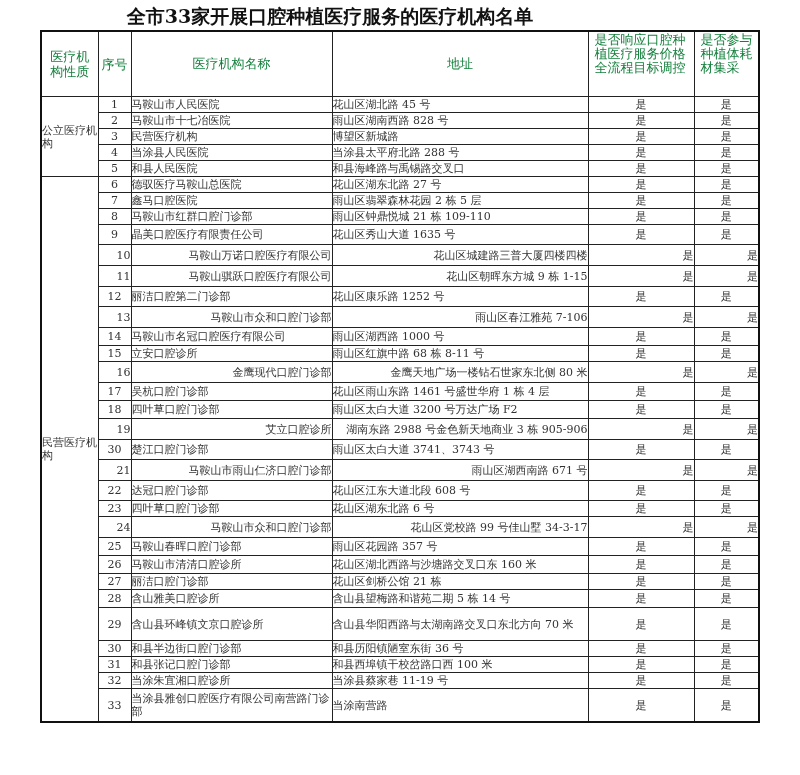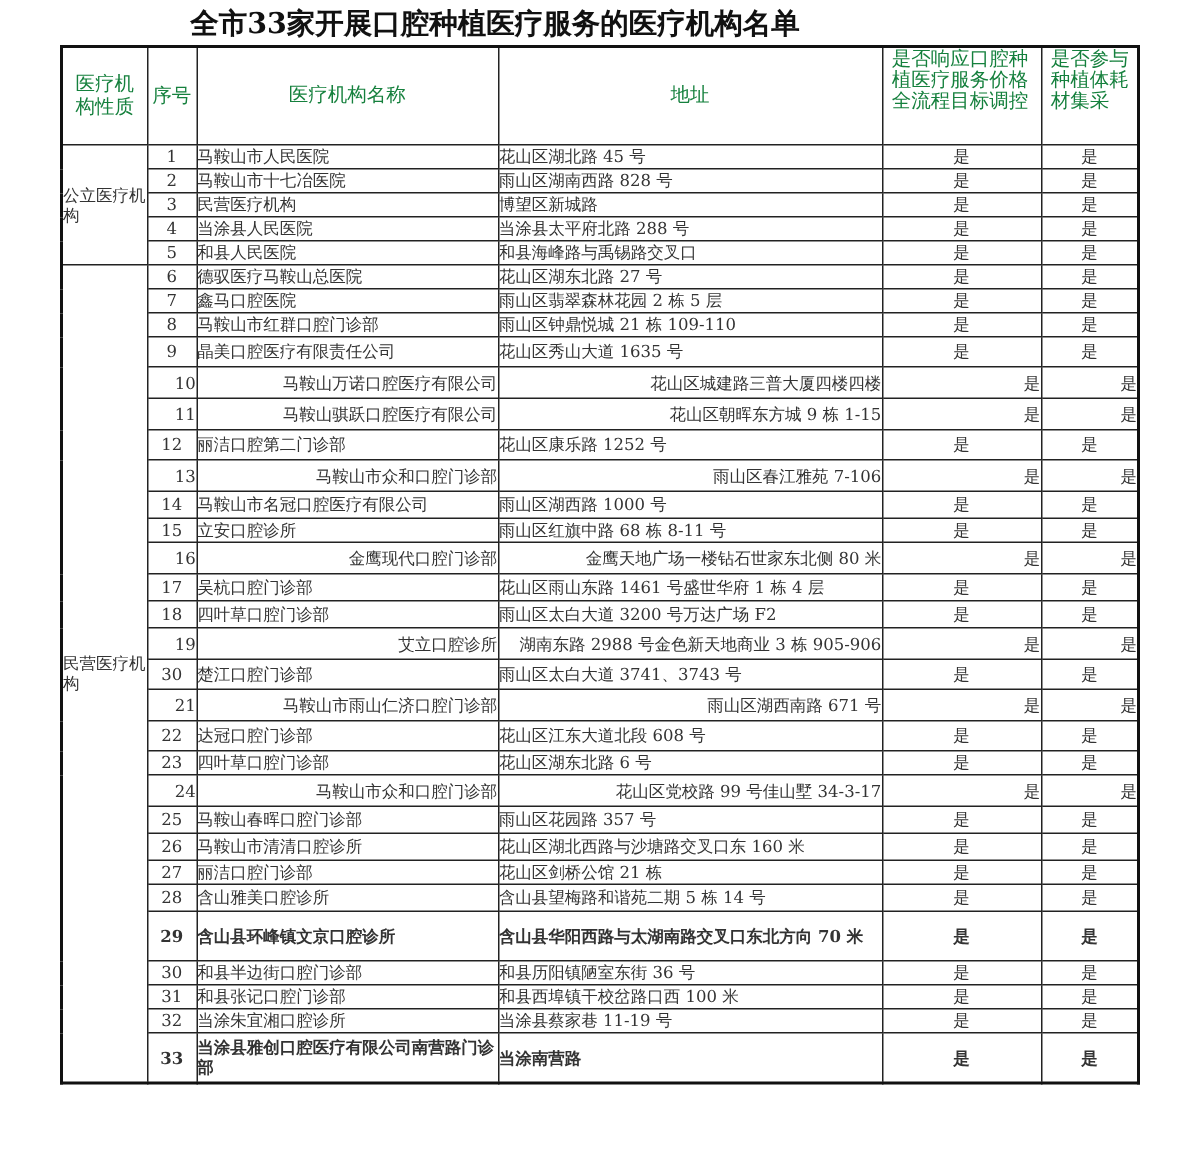--- a/index.html
+++ b/index.html
@@ -94,21 +94,21 @@
       word-break: break-all;
     }
     td.cell-flag {
       text-align: center;
       color: #444;
     }
     tr.r17 td { height: 15px; }
     tr.r19 td { height: 17px; }
     tr.r21 td { height: 19px; }
     tr.r22 td { height: 20px; text-align: right; }
-    tr.r34 td { height: 32px; font-weight: bold; }
+    tr.r34 td { height: 32px; }
   </style>
 </head>
 <body>
 
 <div class="doc-title">全市33家开展口腔种植医疗服务的医疗机构名单</div>
 
 <table class="roster">
   <colgroup>
     <col class="c-type">
       <col class="c-no">

